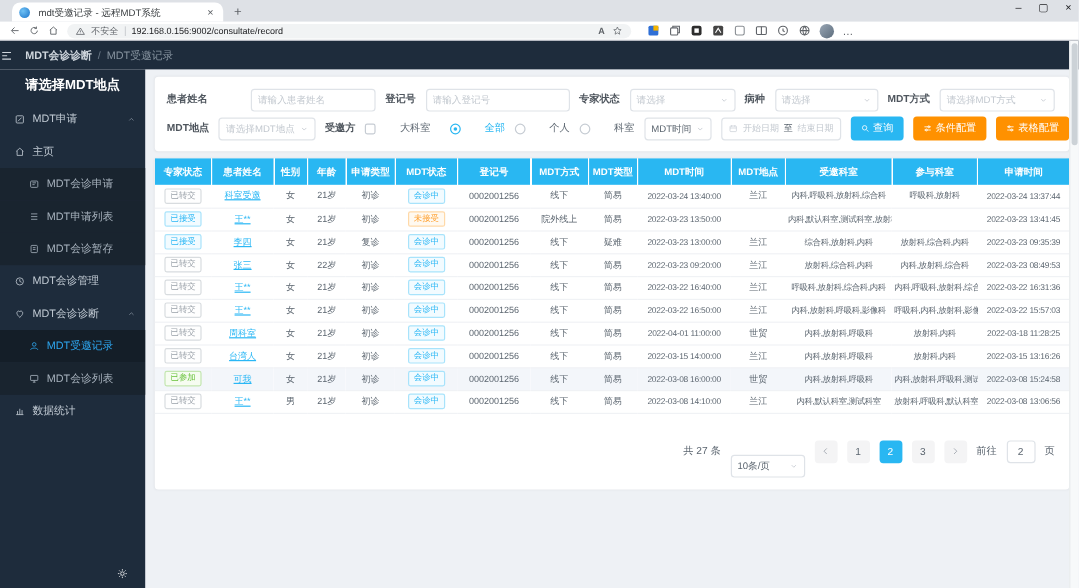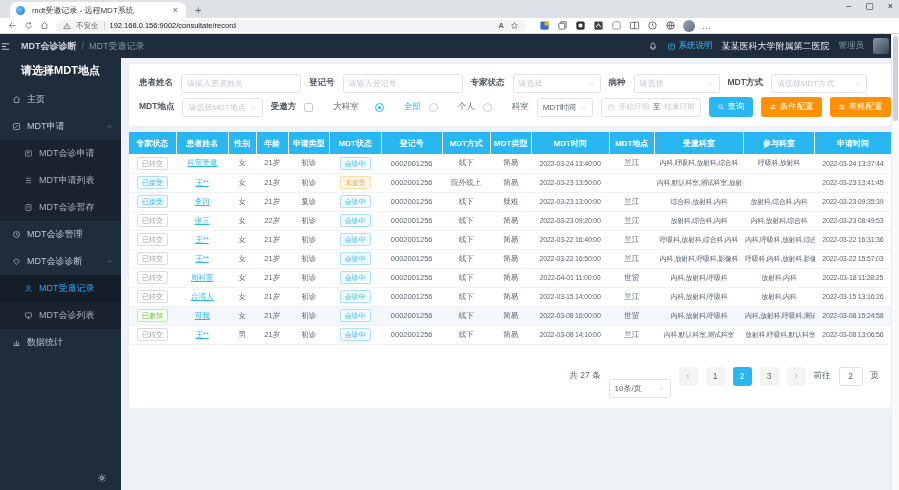--- a/index.html
+++ b/index.html
@@ -234,66 +234,49 @@
   <span class="collapse-ic">
       <svg viewBox="0 0 24 24">
         <path d="M4 6 H20 M4 12 H13 M4 18 H20"></path>
       </svg>
     </span>
   <div class="crumb">
     <span class="p1">MDT会诊诊断</span>
     <span class="sep">/</span>
     <span class="p2">MDT受邀记录</span>
   </div>
-  <div class="top-right">
-    <span class="bell">
-        <svg viewBox="0 0 24 24">
-          <path d="M6 17 C7 16 7.5 14 7.5 11 C7.5 7 9.5 5 12 5 C14.5 5 16.5 7 16.5 11 C16.5 14 17 16 18 17 Z M10.5 19 a1.5 1.5 0 0 0 3 0"></path>
-        </svg>
-      </span>
-    <span class="help">
-      <svg viewBox="0 0 24 24">
-          <rect x="4" y="5" width="16" height="14" rx="2"></rect>
-          <path d="M8 9 H16 M8 13 H13"></path>
-        </svg>
-      <span>系统说明</span>
-    </span>
-    <span class="hosp">某某医科大学附属第二医院</span>
-    <span class="role">管理员</span>
-    <span class="avatar"></span>
-  </div>
 </div>
 
 <div class="appbody">
 
   <div class="sidebar">
     <div class="sys-title">请选择MDT地点</div>
 
     <div class="nav-item">
       <span class="nico">
           <svg viewBox="0 0 24 24">
-            <path d="M4 11 L12 4 L20 11 M6 10 V20 H18 V10"></path>
-          </svg>
-        </span>
-      <span class="nlabel">主页</span>
-    </div>
-
-    <div class="nav-item">
-      <span class="nico">
-          <svg viewBox="0 0 24 24">
             <rect x="4" y="4" width="16" height="16" rx="2"></rect>
             <path d="M8 16 L16 8"></path>
           </svg>
         </span>
       <span class="nlabel">MDT申请</span>
       <span class="chev">
           <svg viewBox="0 0 24 24">
             <path d="M6 15 L12 9 L18 15"></path>
           </svg>
         </span>
+    </div>
+
+    <div class="nav-item">
+      <span class="nico">
+          <svg viewBox="0 0 24 24">
+            <path d="M4 11 L12 4 L20 11 M6 10 V20 H18 V10"></path>
+          </svg>
+        </span>
+      <span class="nlabel">主页</span>
     </div>
     <div class="nav-sub">
       <span class="nico">
           <svg viewBox="0 0 24 24">
             <rect x="4" y="5" width="16" height="14" rx="2"></rect>
             <path d="M8 9 H16 M8 13 H13"></path>
           </svg>
         </span>
       <span class="nlabel">MDT会诊申请</span>
     </div>
@@ -372,21 +355,21 @@
           <path d="M12 3 V6 M12 18 V21 M3 12 H6 M18 12 H21 M5.6 5.6 L7.8 7.8 M16.2 16.2 L18.4 18.4 M18.4 5.6 L16.2 7.8 M7.8 16.2 L5.6 18.4"></path>
         </svg>
       </span>
   </div>
 
   <div class="main">
 
     <div class="filter-card">
       <div class="f-row">
         <span class="f-label">患者姓名</span>
-        <input class="f-input" style="width: 120px;" placeholder="请输入患者姓名">
+        <input class="f-input" style="width: 104px; margin-left: 28px;" placeholder="请输入患者姓名">
         <span class="f-label">登记号</span>
         <input class="f-input" style="width: 120px;" placeholder="请输入登记号">
         <span class="f-label">专家状态</span>
         <span class="f-select" style="width:88px">
             <span class="ph">请选择</span>
             <svg viewBox="0 0 24 24">
               <path d="M6 9 L12 15 L18 9"></path>
             </svg>
           </span>
         <span class="f-label">病种</span>

